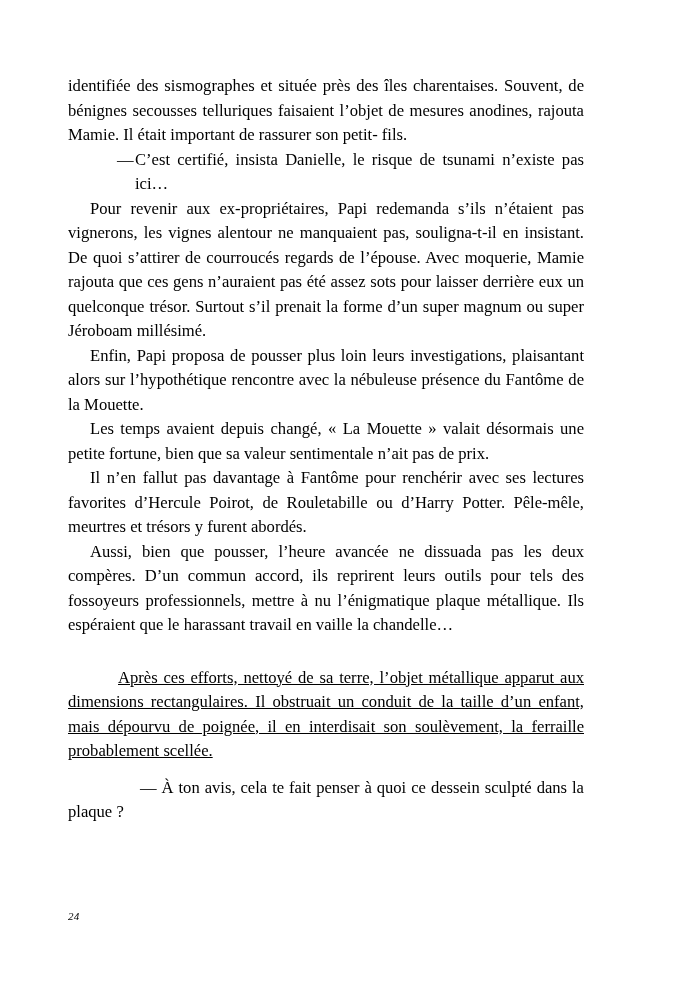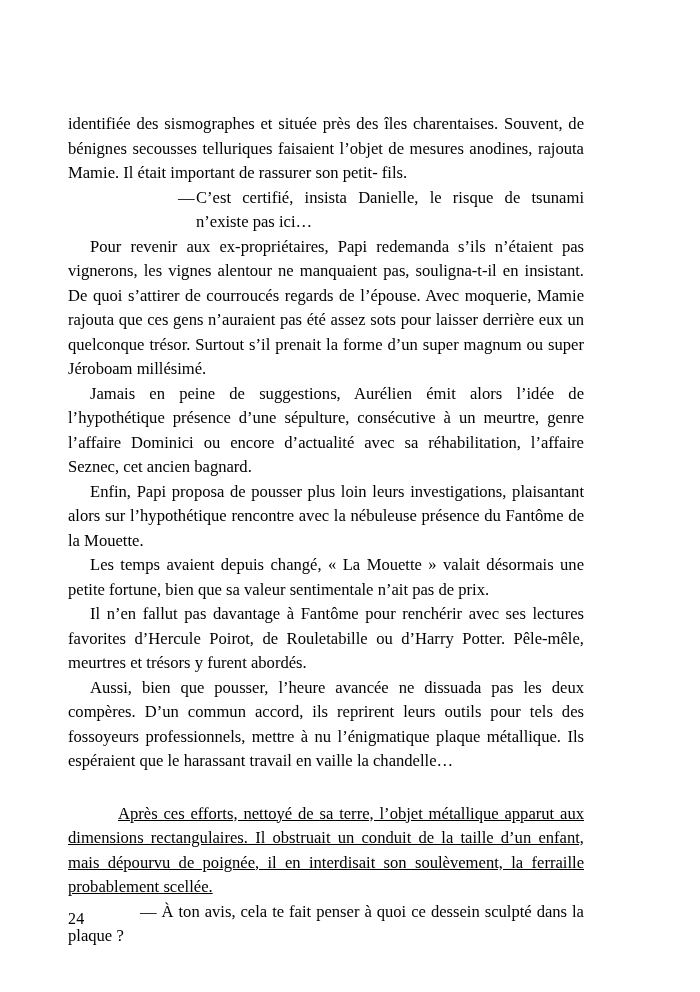--- a/index.html
+++ b/index.html
@@ -34,74 +34,74 @@
     text-align: justify;
     text-justify: inter-word;
     hyphens: none;
     -webkit-hyphens: none;
     text-indent: 22px;
   }
 
   
   p.para.no-indent {
     text-indent: 0;
-    margin-top: 38px;
   }
 
   
   p.para.dialogue-hanging {
     text-indent: 0;
-    margin-left: 110px;
+    margin-left: 49px;
     padding-left: 18px;
   }
   p.para.dialogue-hanging > .dash-lead {
     display: inline-block;
     margin-left: -18px;
     width: 18px;
   }
 
   
   p.para.dialogue-firstline {
     text-indent: 72px;
+    margin-top: 12px;
   }
 
   
   p.para.wide-indent {
     text-indent: 50px;
     text-decoration: underline;
   }
 
   
   .blank-line {
     height: 28px;
   }
 
   .folio {
     position: absolute;
     left: 68px;
     top: 911px;
-    font-size: 16px;
+    font-size: 11px;
     line-height: 1;
     letter-spacing: 0.3px;
+    font-style: italic;
   }
 </style>
 </head>
 <body>
 
 <div class="page">
 
   <div class="text-block">
 
     <p class="para no-indent">identifiée des sismographes et située près des îles charentaises. Souvent, de bénignes secousses telluriques faisaient l’objet de mesures anodines, rajouta Mamie. Il était important de rassurer son petit- fils.</p>
 
     <p class="para dialogue-hanging"><span class="dash-lead">—</span><span>C’est certifié, insista Danielle, le risque de tsunami n’existe pas ici…</span></p>
 
     <p class="para">Pour revenir aux ex-propriétaires, Papi redemanda s’ils n’étaient pas vignerons, les vignes alentour ne manquaient pas, souligna-t-il en insistant. De quoi s’attirer de courroucés regards de l’épouse. Avec moquerie, Mamie rajouta que ces gens n’auraient pas été assez sots pour laisser derrière eux un quelconque trésor. Surtout s’il prenait la forme d’un super magnum ou super Jéroboam millésimé.</p>
 
-    <p class="para">Jamais en peine de suggestions, Aurélien émit alors l’idée de l’hypothétique présence d’une sépulture, consécutive à un meurtre, genre l’affaire Dominici ou encore d’actualité avec sa réhabilitation, l’affaire Seznec, cet ancien bagnard.</p>
 
 
     <p class="para">Enfin, Papi proposa de pousser plus loin leurs investigations, plaisantant alors sur l’hypothétique rencontre avec la nébuleuse présence du Fantôme de la Mouette.</p>
 
     <p class="para">Les temps avaient depuis changé, « La Mouette » valait désormais une petite fortune, bien que sa valeur sentimentale n’ait pas de prix.</p>
 
     <p class="para">Il n’en fallut pas davantage à Fantôme pour renchérir avec ses lectures favorites d’Hercule Poirot, de Rouletabille ou d’Harry Potter. Pêle-mêle, meurtres et trésors y furent abordés.</p>
 
     <p class="para">Aussi, bien que pousser, l’heure avancée ne dissuada pas les deux compères. D’un commun accord, ils reprirent leurs outils pour tels des fossoyeurs professionnels, mettre à nu l’énigmatique plaque métallique. Ils espéraient que le harassant travail en vaille la chandelle…</p>
 

